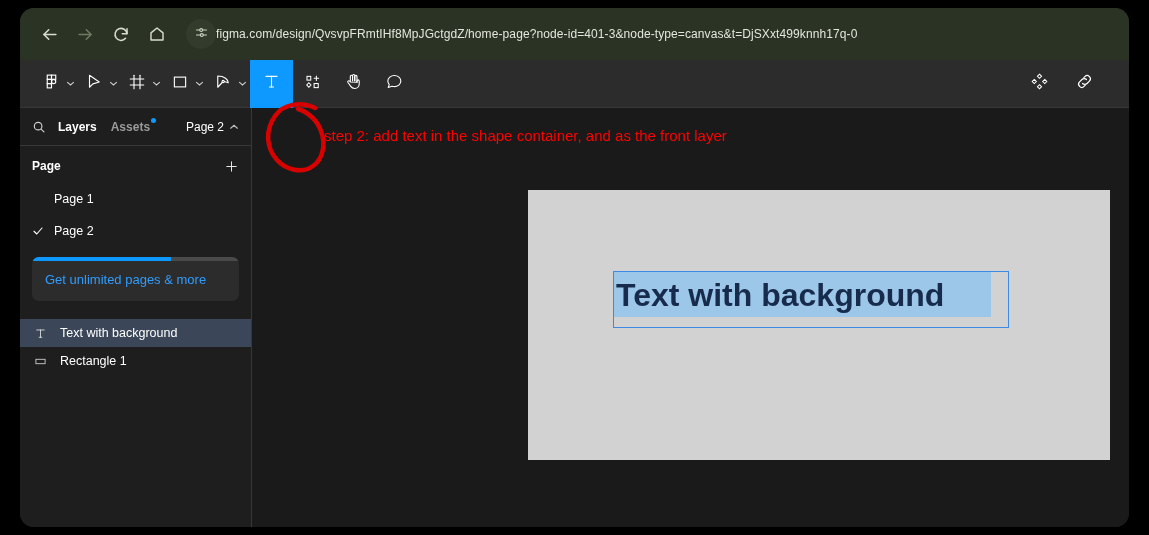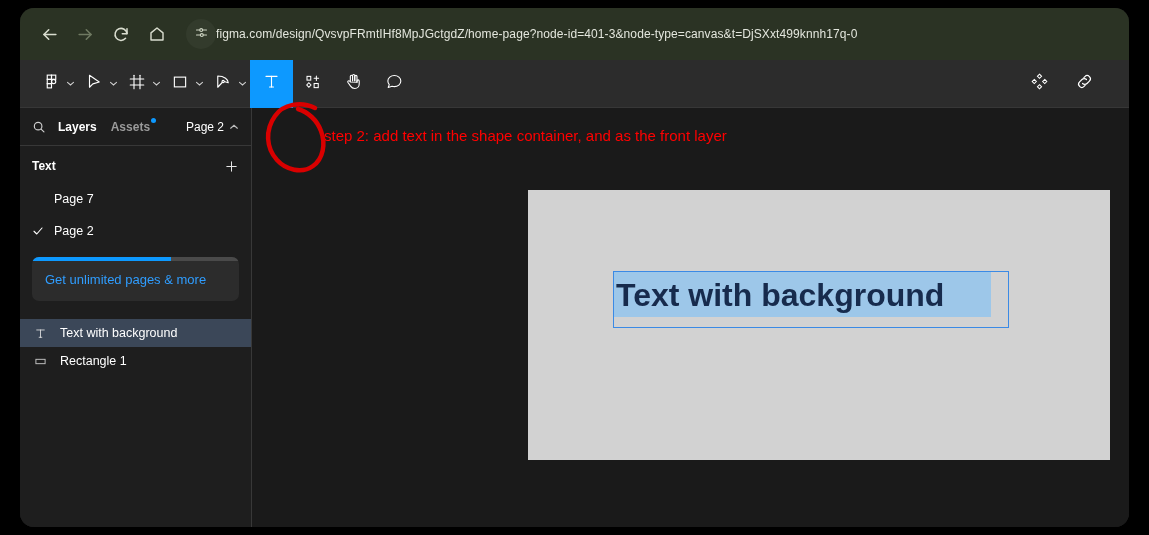--- a/index.html
+++ b/index.html
@@ -503,36 +503,36 @@
             <span>Page 2</span>
             <span class="chev">
               <svg width="10" height="10" viewBox="0 0 12 12" fill="none" stroke="#bdbdbd" stroke-width="1.4" stroke-linecap="round">
                   <polyline points="2 7.5 6 4 10 7.5"></polyline>
                 </svg>
             </span>
           </span>
         </div>
 
         <div id="pages-header">
-          <span id="pages-title">Text</span>
+          <span id="pages-title">Page</span>
           <span id="add-page-btn">
             <svg width="15" height="15" viewBox="0 0 24 24" fill="none" stroke="#e6e6e6" stroke-width="1.6" stroke-linecap="round">
               <line x1="12" y1="4.5" x2="12" y2="19.5"></line>
                 <line x1="4.5" y1="12" x2="19.5" y2="12"></line>
             </svg>
           </span>
         </div>
 
         <div class="page-row">
           <span class="page-check empty">
             <svg width="12" height="12" viewBox="0 0 24 24" fill="none" stroke="#ffffff" stroke-width="2.2" stroke-linecap="round" stroke-linejoin="round">
                 <polyline points="4 12.5 9.5 18 20 6"></polyline>
               </svg>
           </span>
-          <span>Page 7</span>
+          <span>Page 1</span>
         </div>
 
         <div class="page-row">
           <span class="page-check">
             <svg width="12" height="12" viewBox="0 0 24 24" fill="none" stroke="#ffffff" stroke-width="2.2" stroke-linecap="round" stroke-linejoin="round">
                 <polyline points="4 12.5 9.5 18 20 6"></polyline>
               </svg>
           </span>
           <span>Page 2</span>
         </div>

